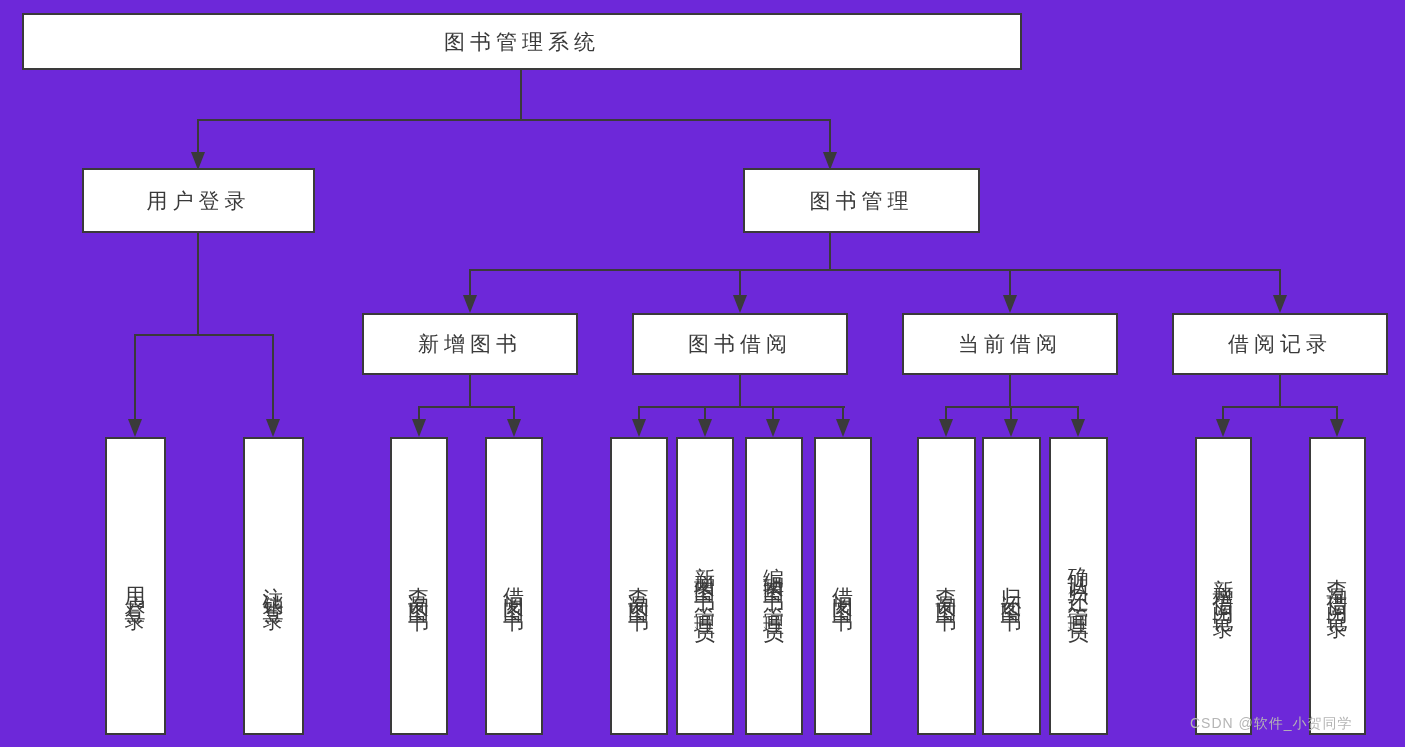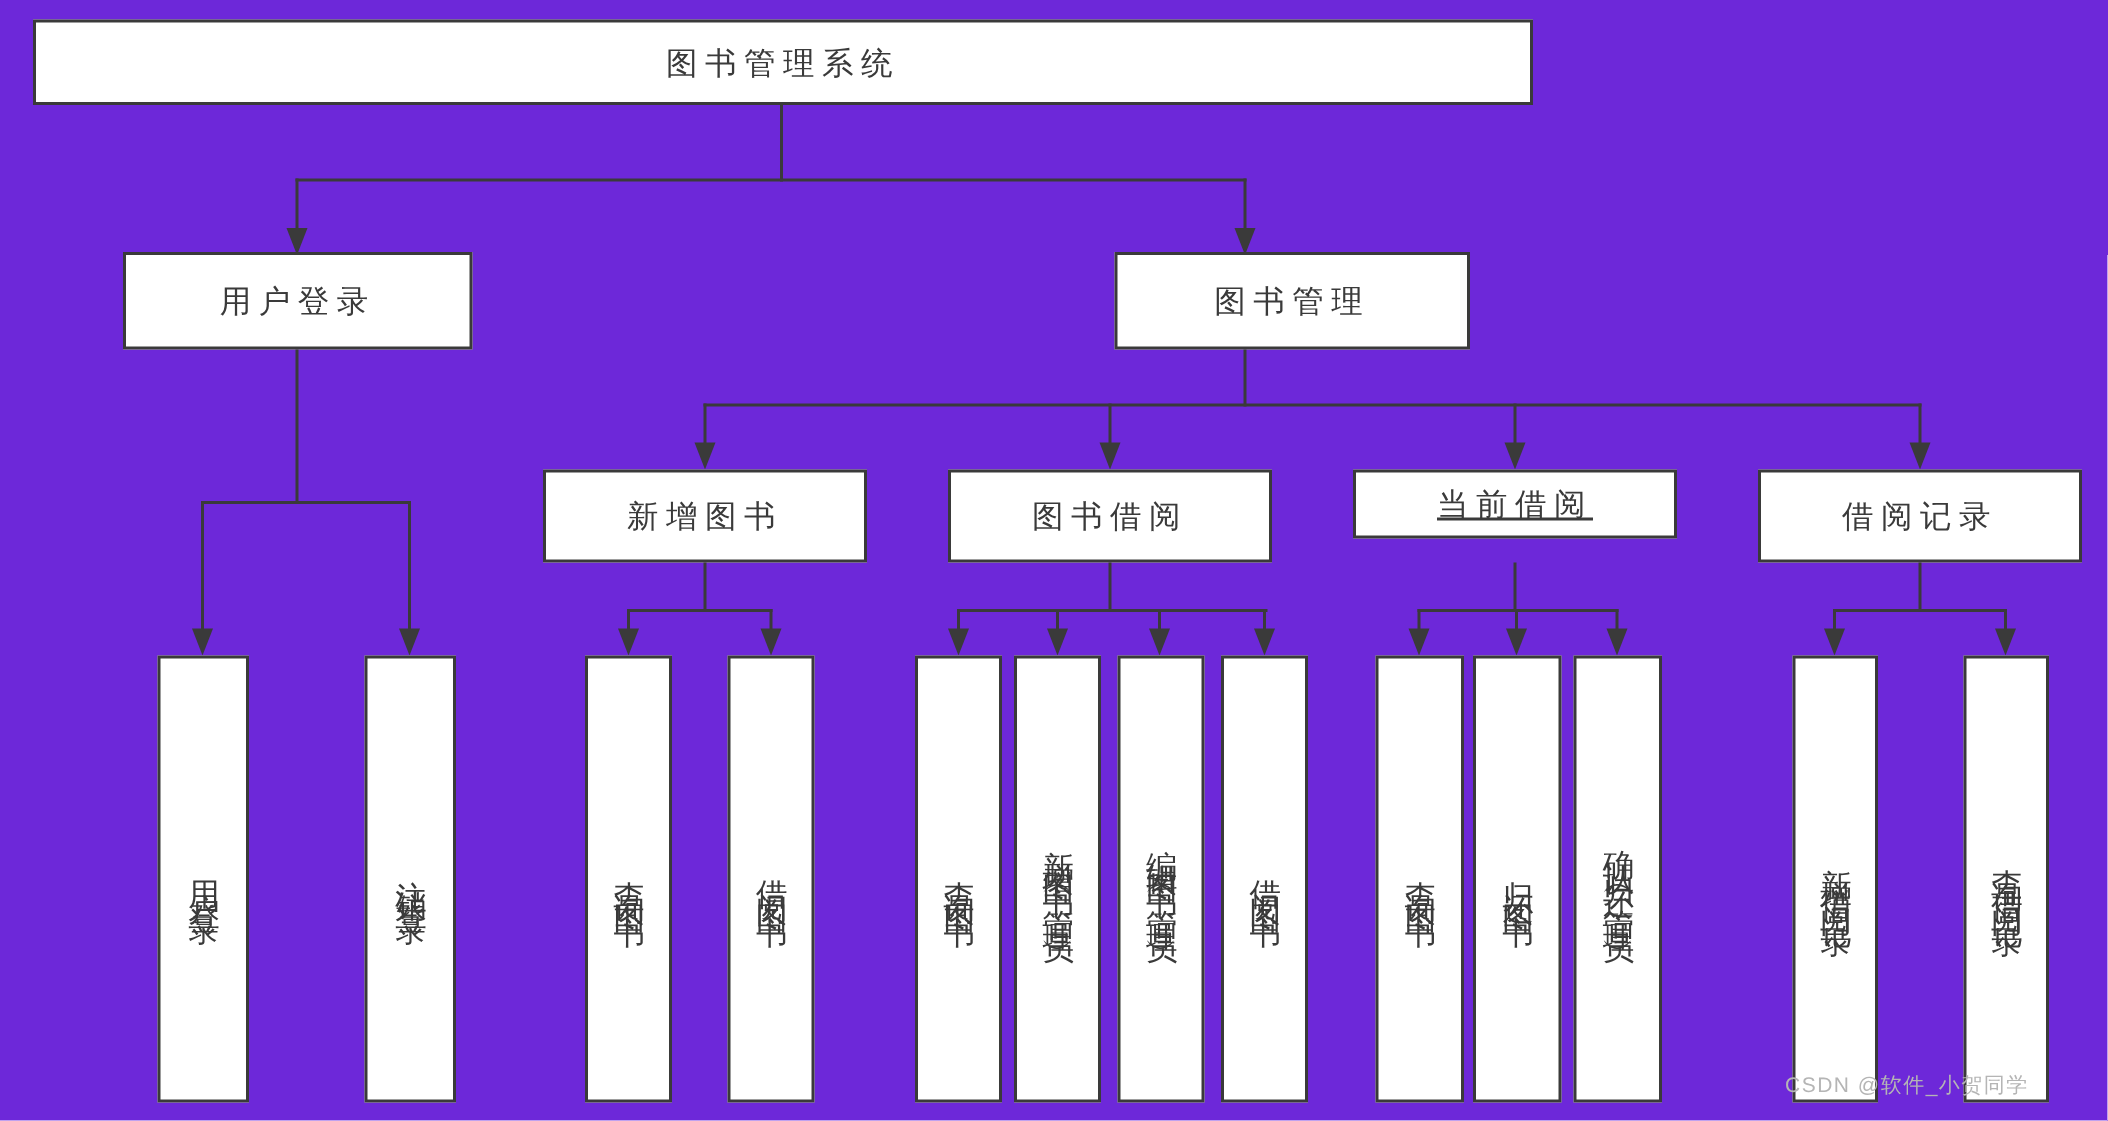--- a/index.html
+++ b/index.html
@@ -60,21 +60,21 @@
   <div class="arrow" style="left:733px;top:295px;"></div>
   <div class="arrow" style="left:1003px;top:295px;"></div>
   <div class="arrow" style="left:1273px;top:295px;"></div>
 
   <div class="box" style="left:362px;top:313px;width:216px;height:62px;">
     <span>新增图书</span>
   </div>
   <div class="box" style="left:632px;top:313px;width:216px;height:62px;">
     <span>图书借阅</span>
   </div>
-  <div class="box" style="left:902px;top:313px;width:216px;height:46px;text-decoration:underline;">
+  <div class="box" style="left:902px;top:313px;width:216px;height:62px;">
     <span>当前借阅</span>
   </div>
   <div class="box" style="left:1172px;top:313px;width:216px;height:62px;">
     <span>借阅记录</span>
   </div>
 
   <div class="line" style="left:197px;top:233px;width:2px;height:103px;"></div>
   <div class="line" style="left:134px;top:334px;width:140px;height:2px;"></div>
   <div class="line" style="left:134px;top:334px;width:2px;height:88px;"></div>
   <div class="line" style="left:272px;top:334px;width:2px;height:88px;"></div>

